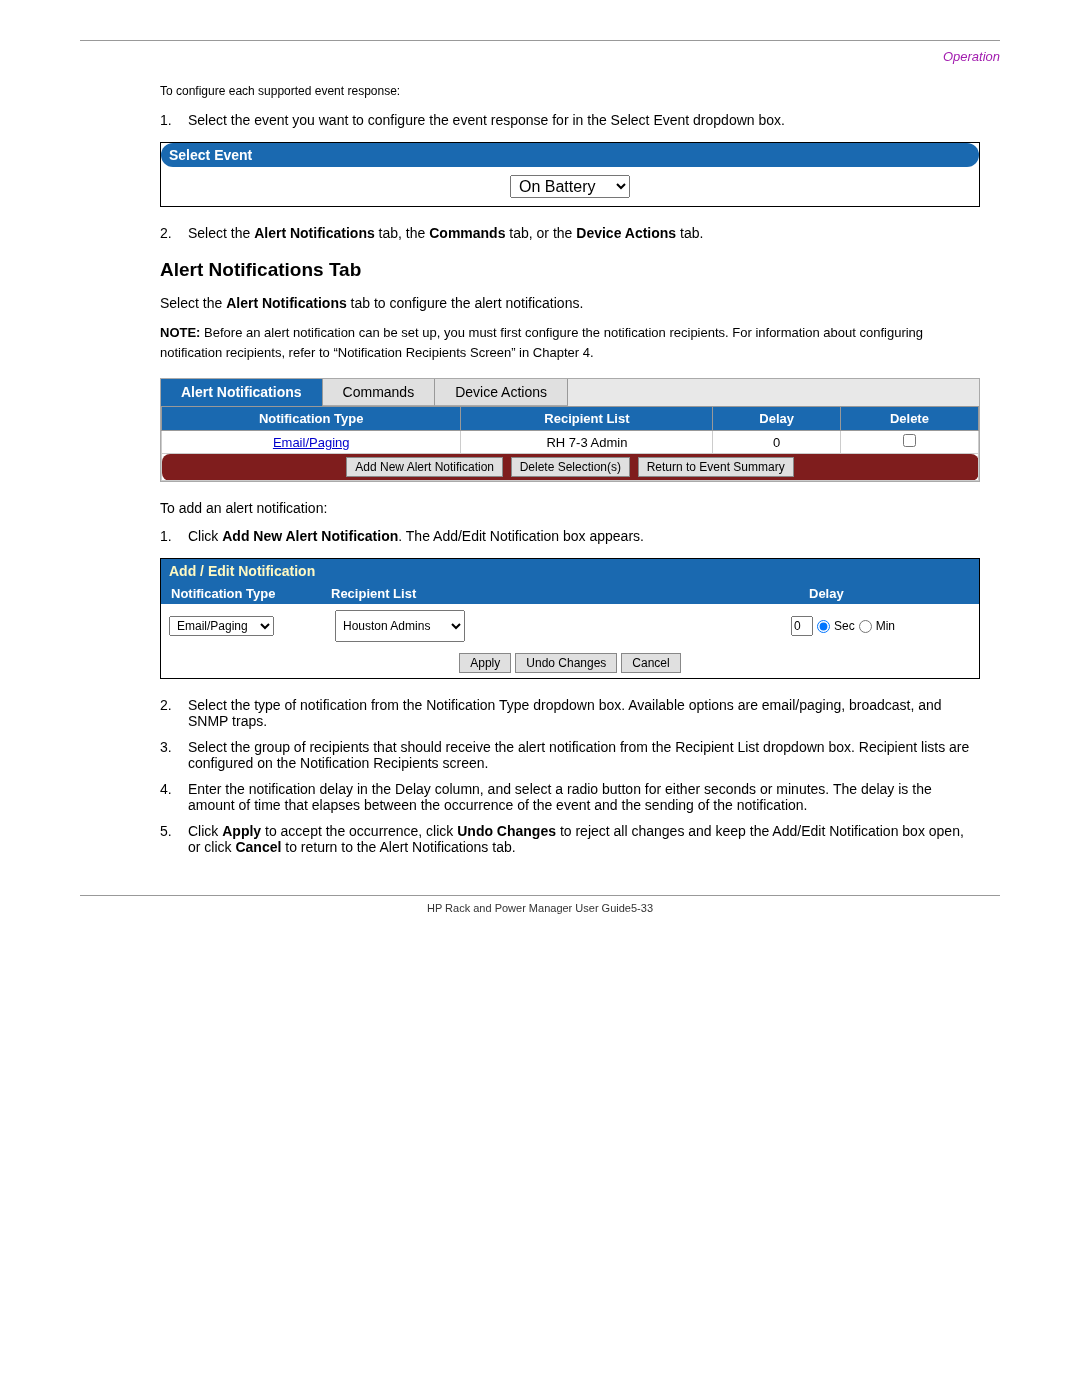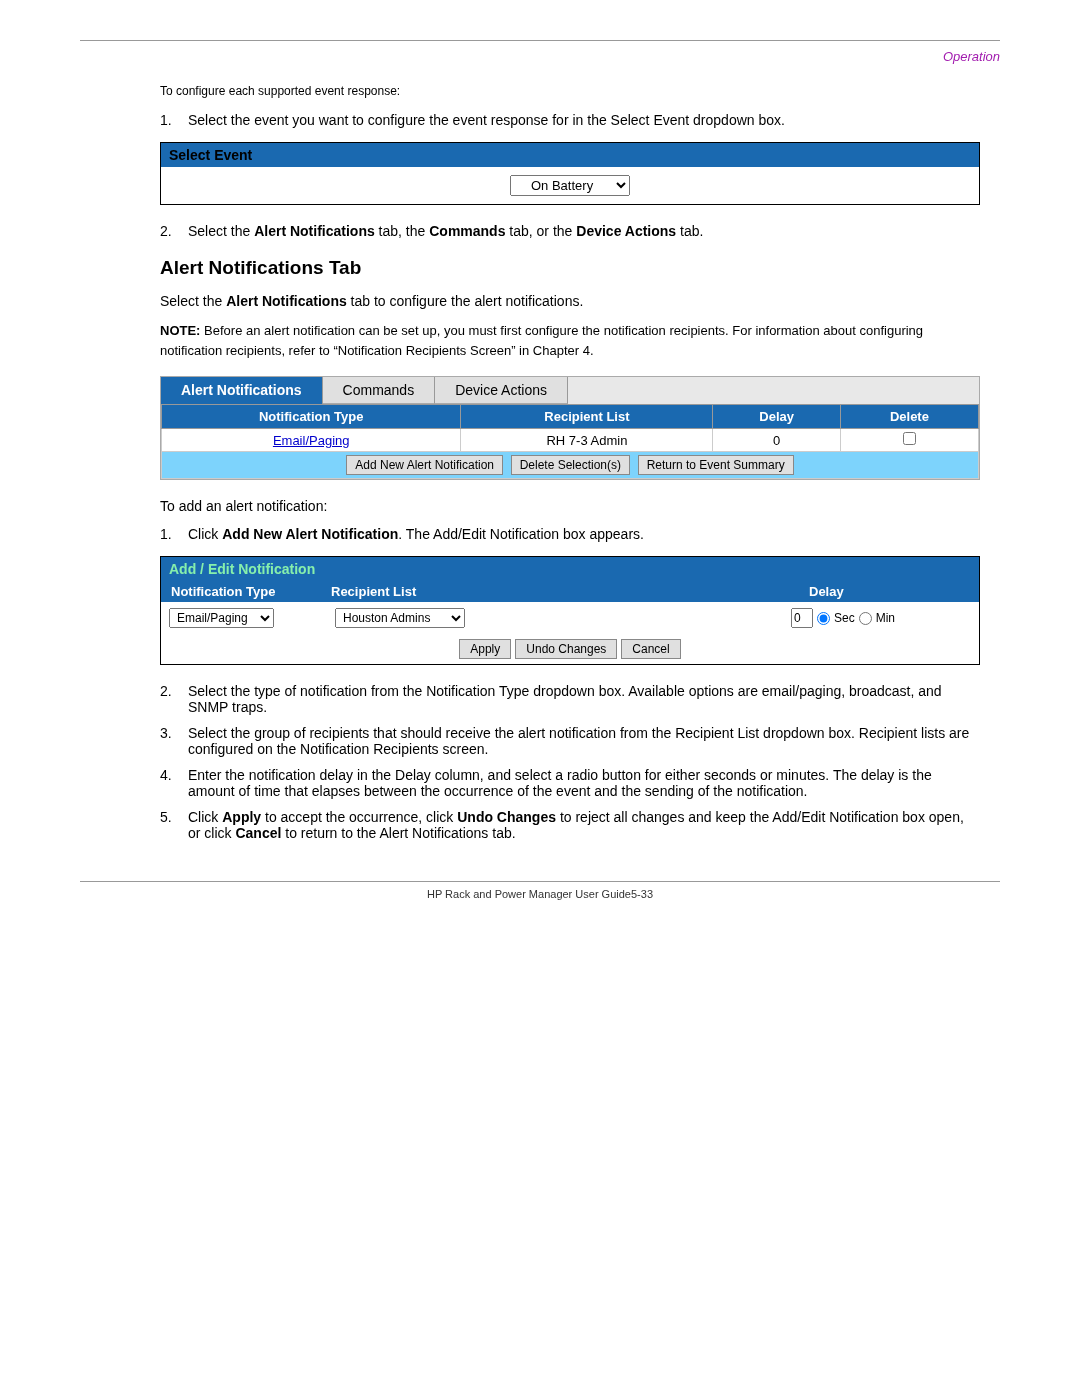--- a/index.html
+++ b/index.html
@@ -58,36 +58,37 @@
 
     
     .select-event-box {
       border: 1px solid #000;
       margin: 14px 0 18px 0;
       background: #fff;
     }
 
     .select-event-header {
       background: #1a69b0;
-      color: #000000;
+      color: #ffffff;
       font-weight: bold;
       font-size: 14px;
       padding: 4px 8px;
+      border-radius: 12px;
     }
 
     .select-event-body {
       padding: 8px;
       display: flex;
       align-items: center;
       justify-content: center;
     }
 
     .select-event-body select {
-      font-size: 13px;
-      padding: 1px 16px;
+      font-size: 16px;
+      padding: 1px 4px;
       min-width: 120px;
     }
 
     
     .step2-line {
       margin-bottom: 18px;
       font-size: 14px;
     }
 
     
@@ -169,43 +170,44 @@
       color: #0000cc;
       text-decoration: underline;
       font-size: 13px;
     }
 
     .notif-table td.checkbox-cell {
       text-align: center;
     }
 
     .action-row td {
-      background: #7dd3fc;
+      background: #7f1d1d;
       text-align: center;
+      border-radius: 8px;
     }
 
     .action-btn {
       font-size: 12px;
       padding: 2px 8px;
       margin: 0 2px;
       background: #e0e0e0;
       border: 1px solid #888;
       cursor: pointer;
     }
 
     
     .add-edit-box {
       border: 1px solid #000;
       margin: 14px 0 18px 0;
       background: #fff;
     }
 
     .add-edit-header {
       background: #1a69b0;
-      color: #86efac;
+      color: #fef9c3;
       font-weight: bold;
       font-size: 14px;
       padding: 4px 8px;
     }
 
     .add-edit-col-headers {
       display: flex;
       background: #1a69b0;
       padding: 3px 0;
     }
@@ -243,21 +245,21 @@
       width: 105px;
     }
 
     .add-edit-recip {
       flex: 1;
       padding-left: 6px;
     }
 
     .add-edit-recip select {
       font-size: 12px;
-      padding: 1px 3px;
+      padding: 7px 3px;
       width: 130px;
     }
 
     .add-edit-delay {
       width: 180px;
       display: flex;
       align-items: center;
       gap: 4px;
       font-size: 12px;
     }

